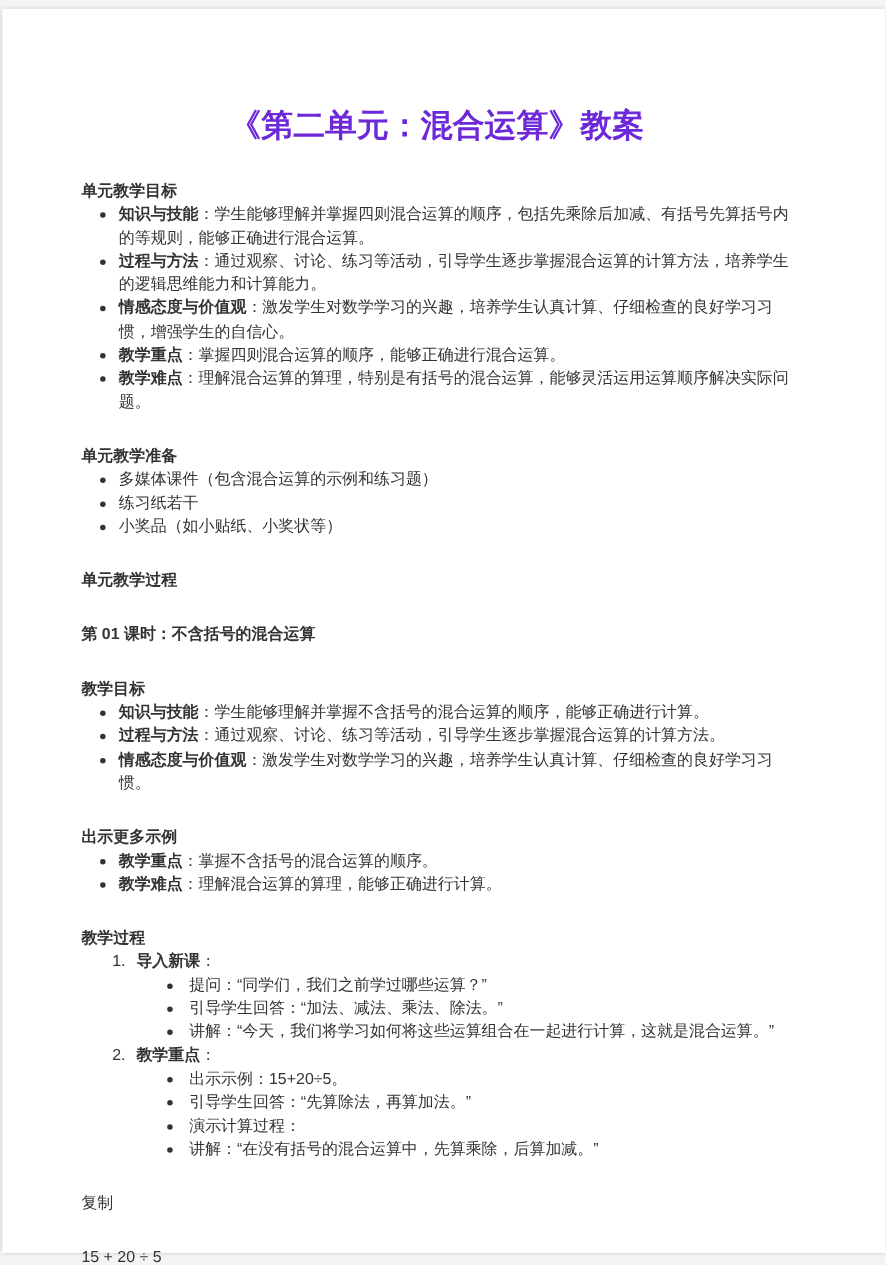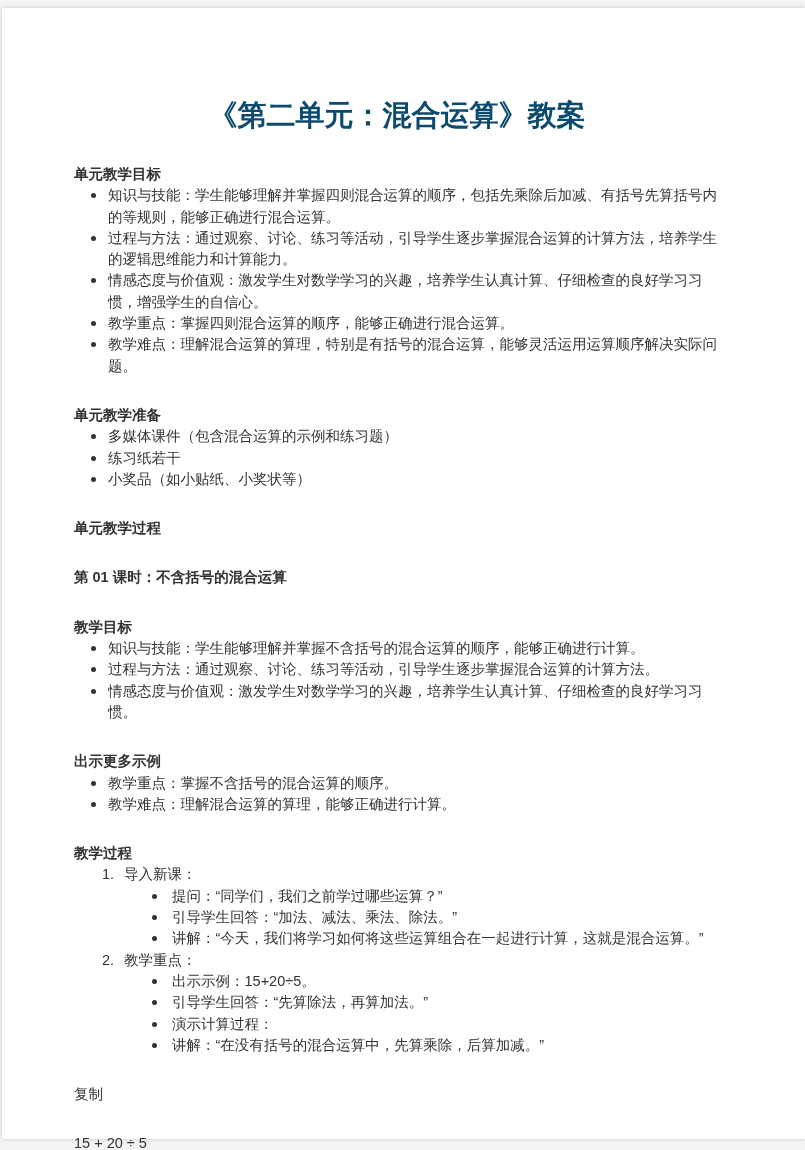--- a/index.html
+++ b/index.html
@@ -14,21 +14,21 @@
     background:#ffffff;
     box-shadow:0 0 4px rgba(0,0,0,0.18);
   }
   .content{
     padding:86px 85px 0 72px;
     font-size:14.5px;
     line-height:21.3px;
   }
   .doc-title{
     font-size:29px;font-weight:bold;line-height:42px;
-    text-align:center;color:#0c4a6e;
+    text-align:center;color:#6d28d9;
     margin:0 0 6px 0;
   }
   .h{font-weight:bold;}
   .line{position:relative;margin-top:28px;}
   .li1{position:relative;padding-left:34px;max-width:612px;}
   .li1::before{
     content:"";position:absolute;left:17px;top:8px;
     width:5px;height:5px;border-radius:50%;background:#333;
   }
   .li2{position:relative;padding-left:98px;}
@@ -37,21 +37,21 @@
     width:5px;height:5px;border-radius:50%;background:#333;
   }
   .li3{position:relative;padding-left:146px;font-style:italic;}
   .li3::before{
     content:"";position:absolute;left:126px;top:7.5px;
     width:5px;height:5px;border-radius:50%;
     background:transparent;border:1.2px solid #444;
   }
   .lin{position:relative;padding-left:50px;}
   .lin .num{position:absolute;left:28px;top:0;font-weight:normal;}
-  b{font-weight:normal;}
+  b{font-weight:bold;}
 </style>
 </head>
 <body>
 
 <div class="page">
   <div class="content">
 
     <div class="doc-title">《第二单元：混合运算》教案</div>
 
     <div class="line h">单元教学目标</div>

